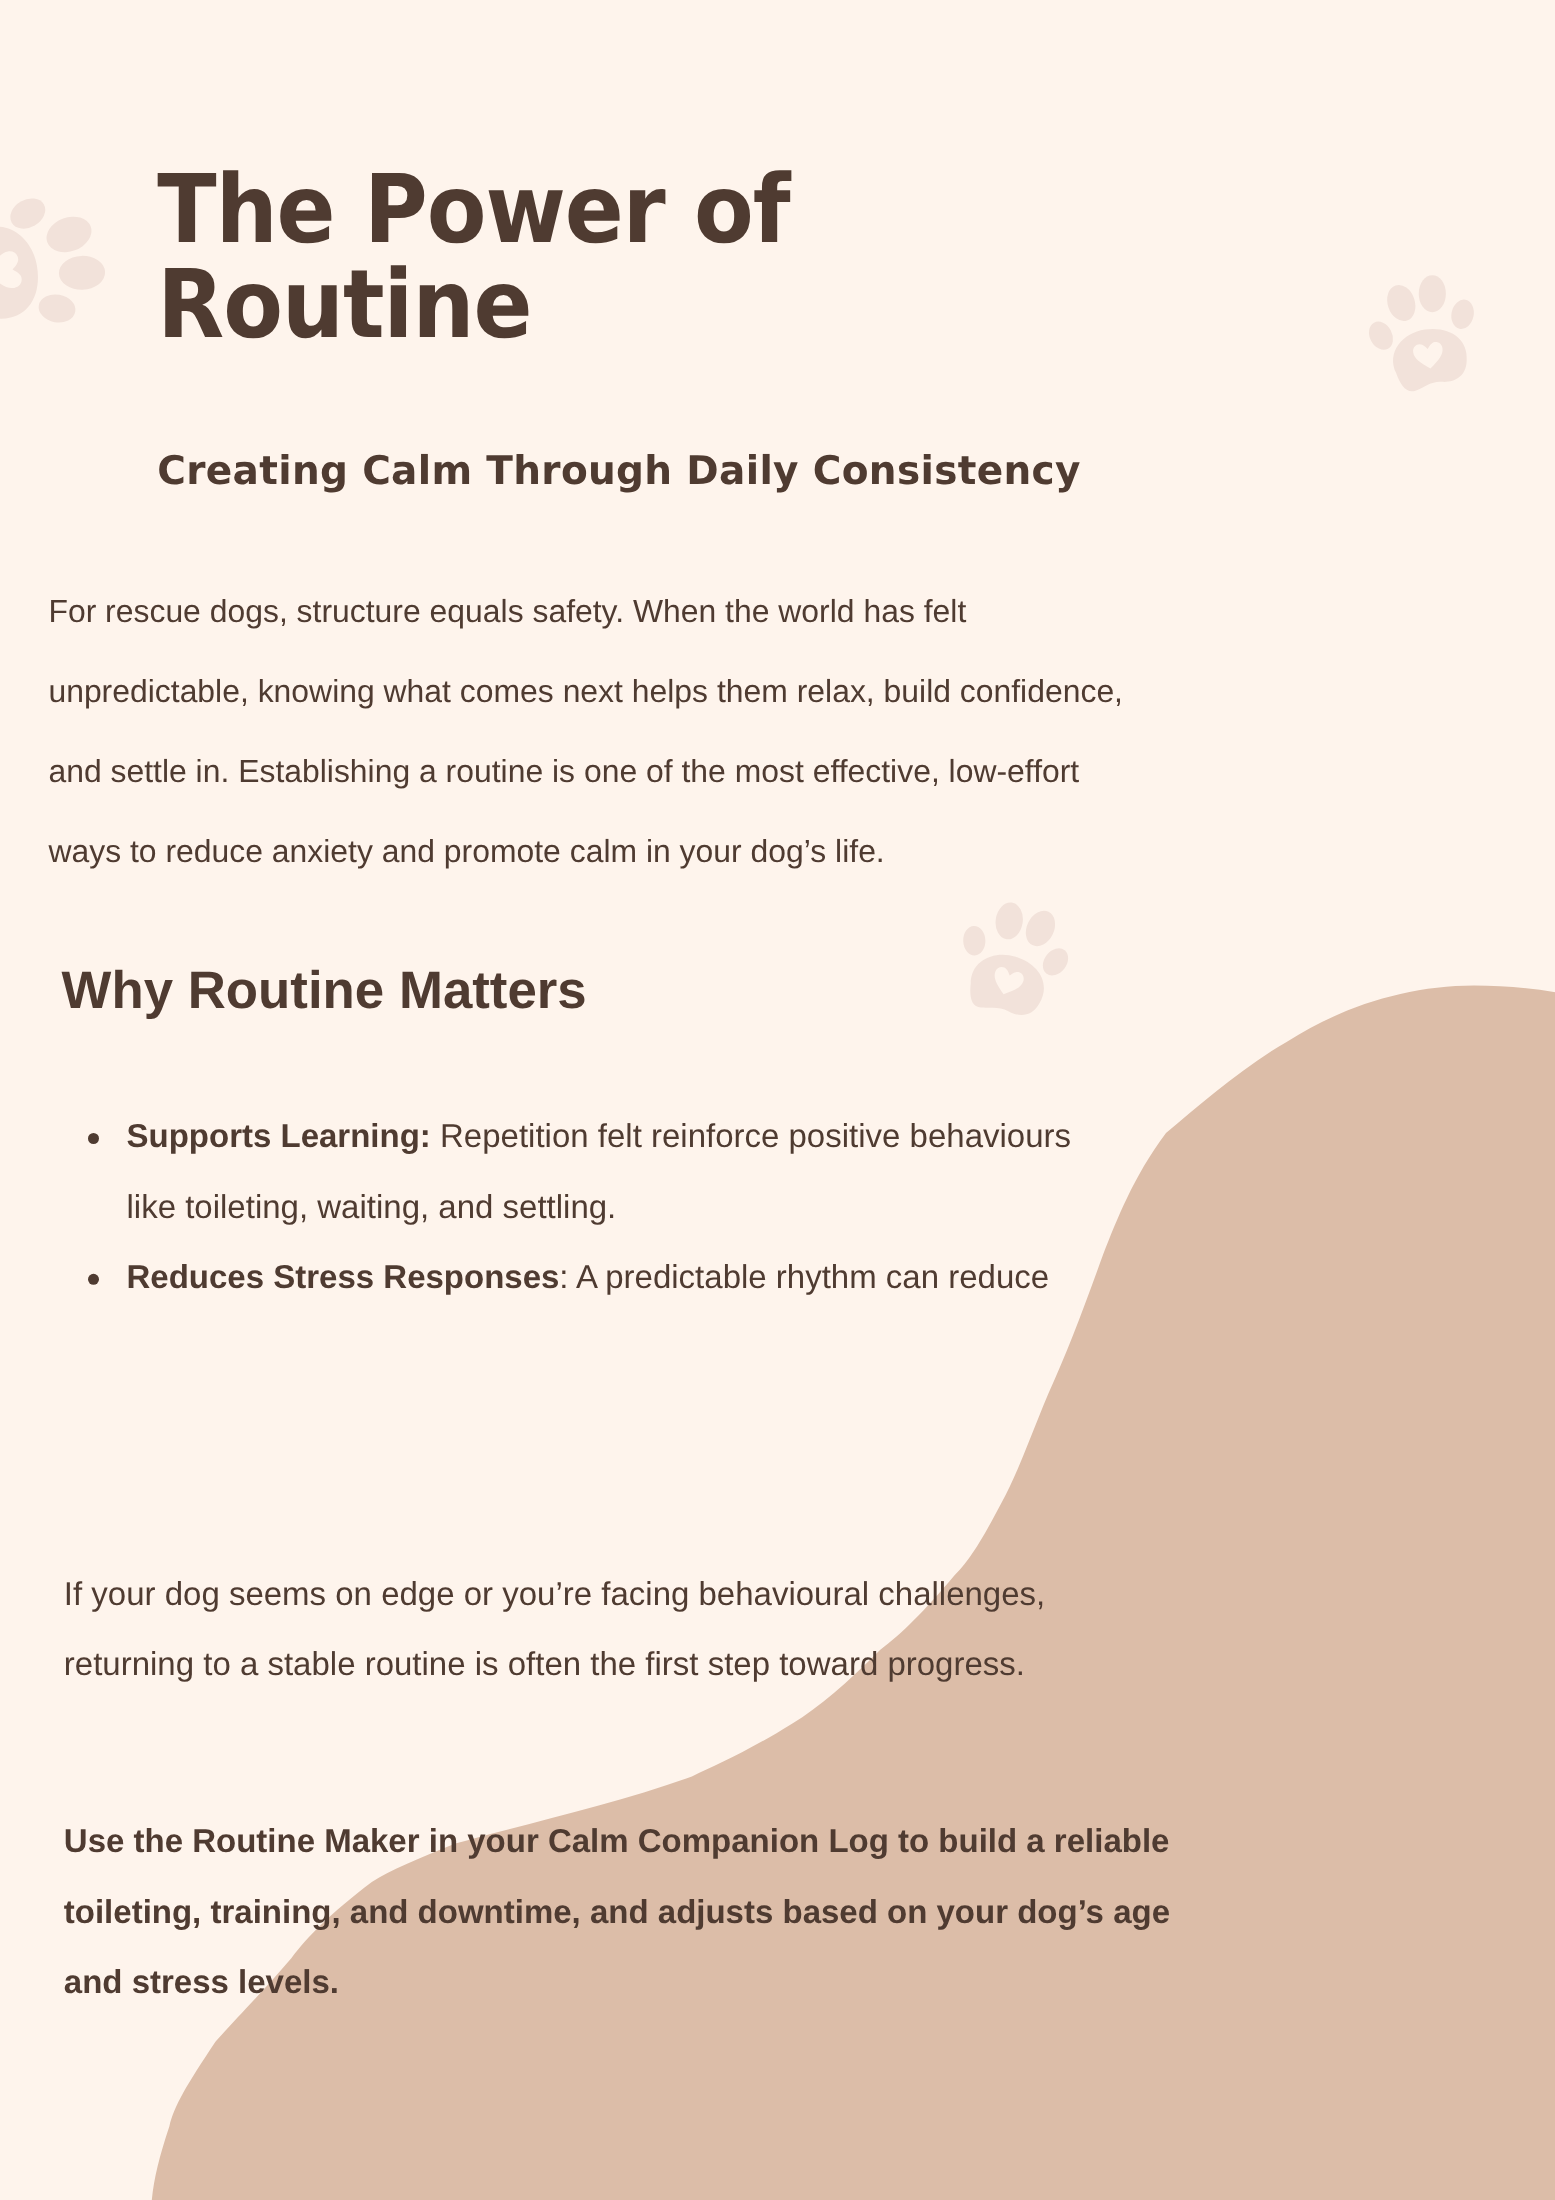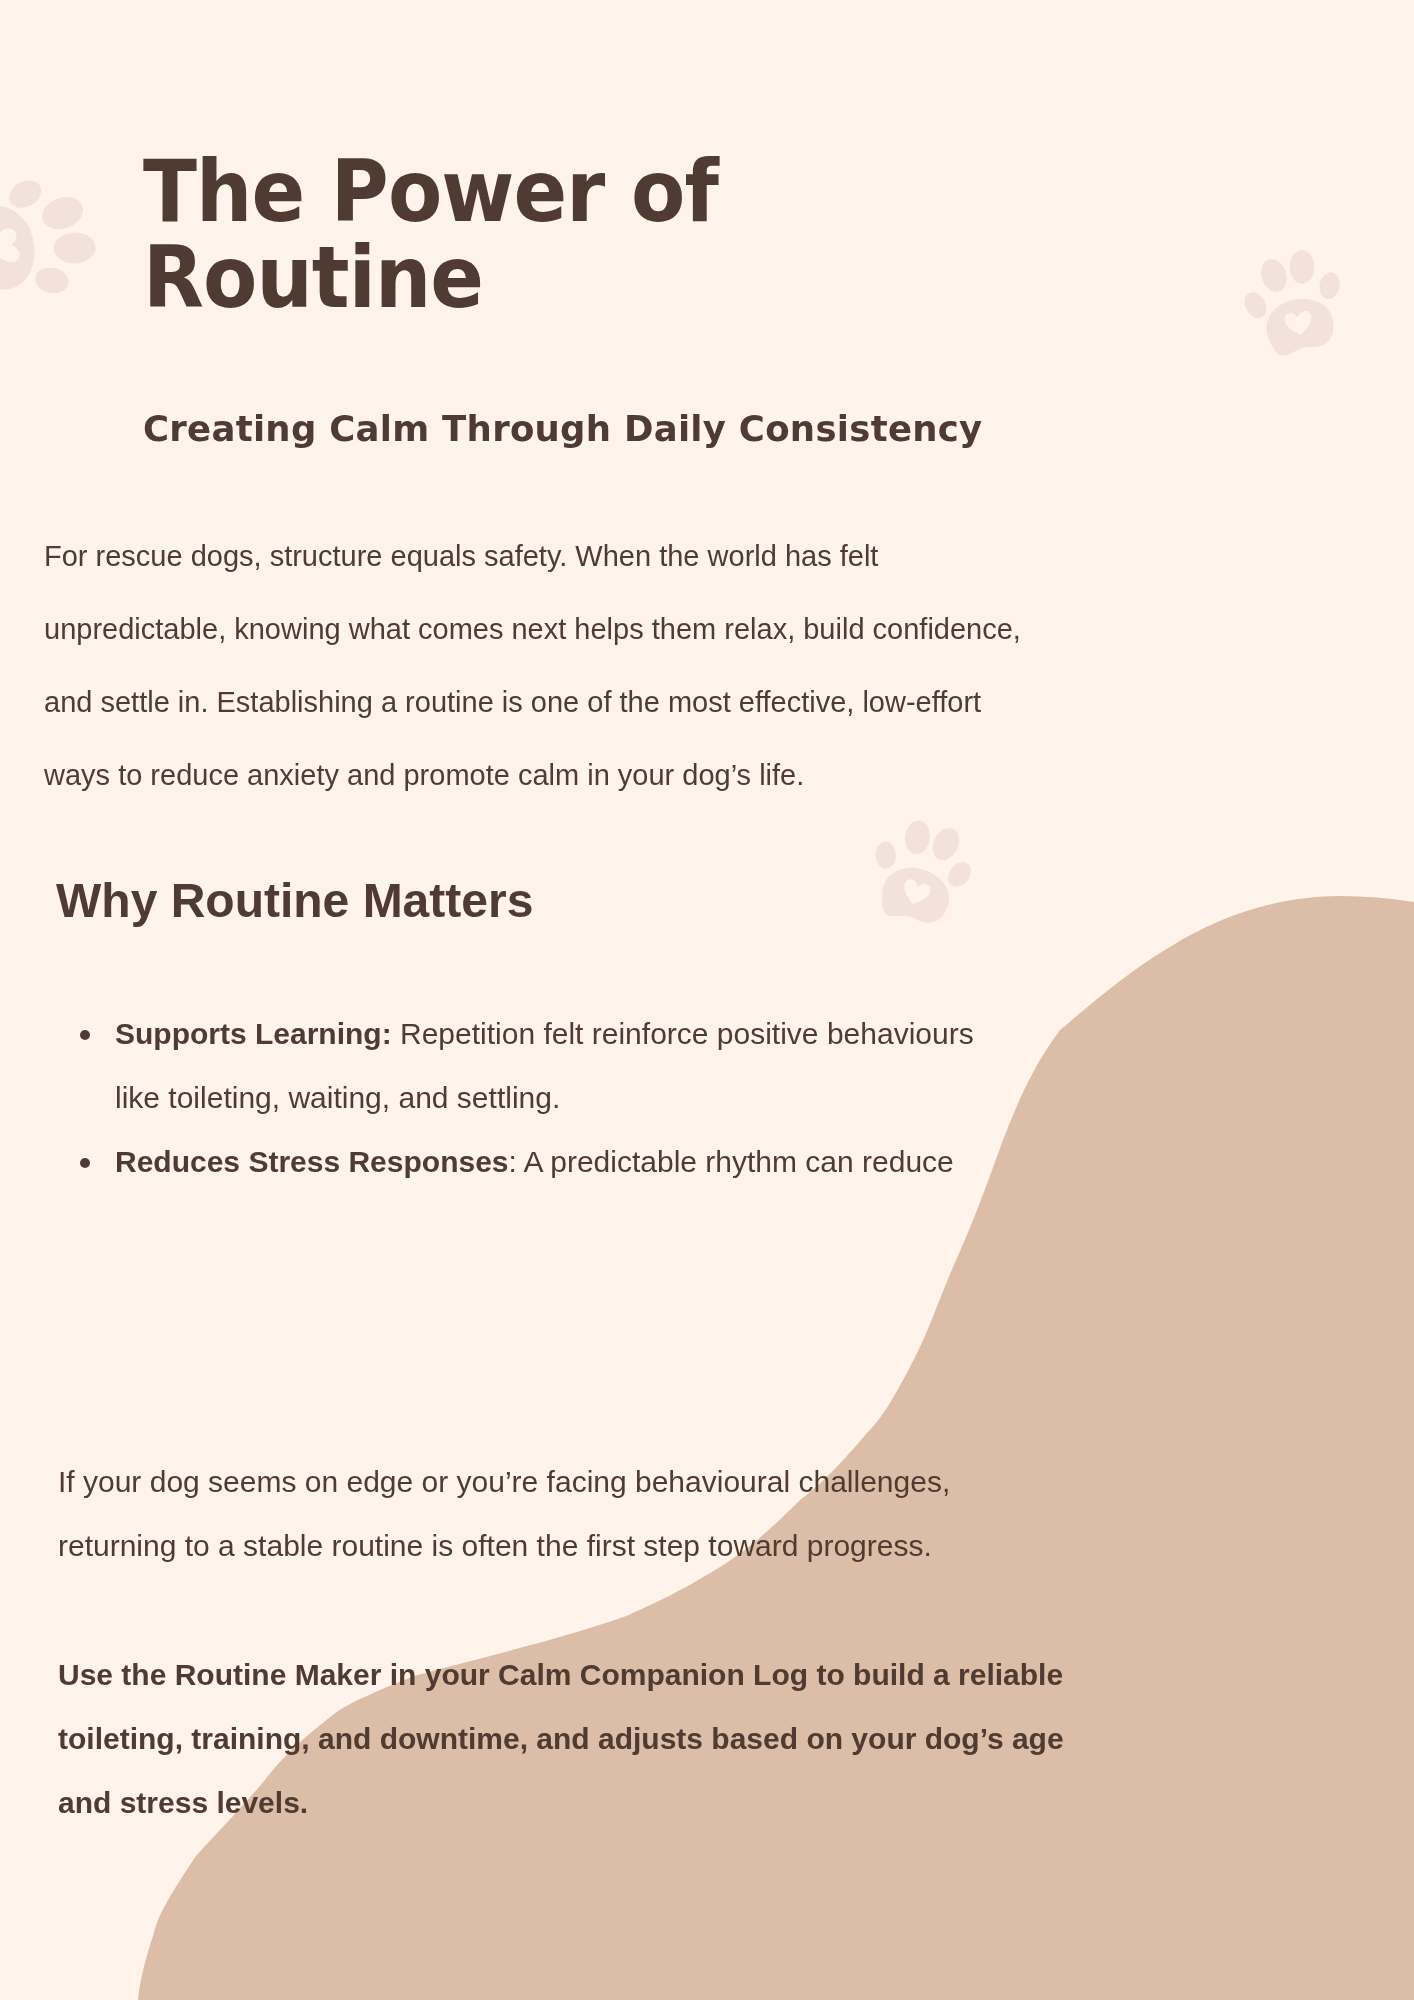--- a/index.html
+++ b/index.html
@@ -44,21 +44,21 @@
     position: absolute; left: 80px; top: 28px; width: 10px; height: 10px;
     border-radius: 50%; background: #4F3B31;
   }
   .bullets li span.line { display: block; white-space: nowrap; }
   .bullets b { font-weight: bold; }
   .para {
     position: absolute; left: 58px; margin: 0;
     font-size: 30px; line-height: 64px;
   }
   .para span { display: block; white-space: nowrap; }
-  .para-1 { top: 1450px; }
+  .para-1 { top: 1418px; }
   .para-2 { top: 1643px; font-weight: bold; }
 </style>
 </head>
 <body>
 
 <svg class="bg-blob" viewBox="0 0 1414 2000" xmlns="http://www.w3.org/2000/svg">
   <path fill="#DCBDA8" d="
     M 1414 902
     C 1390 898, 1365 896, 1340 896
     C 1280 896, 1220 915, 1170 947

